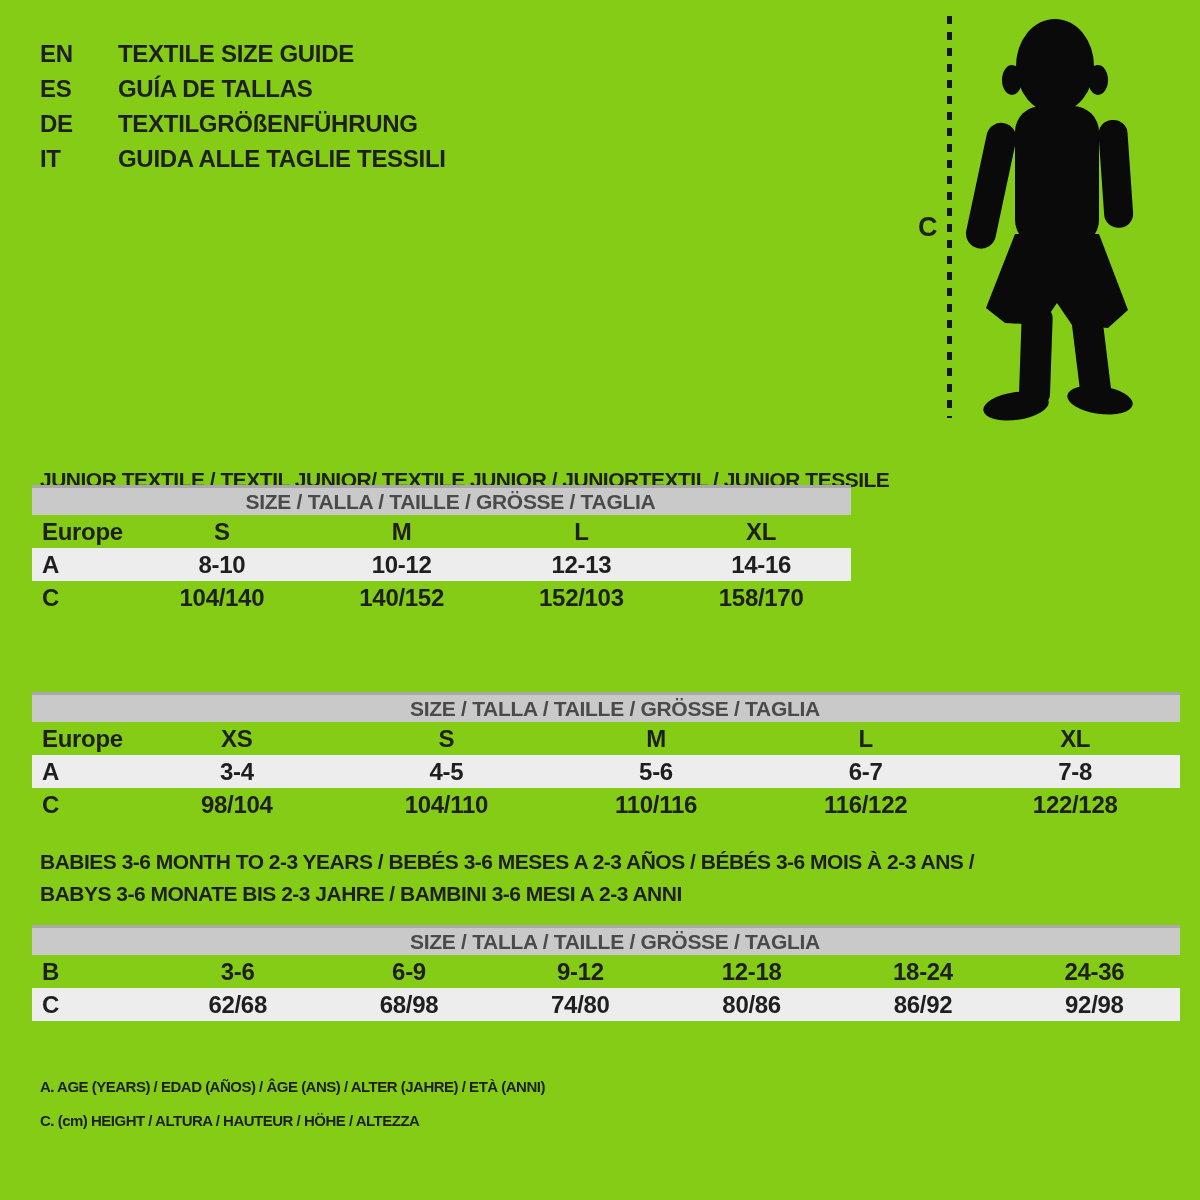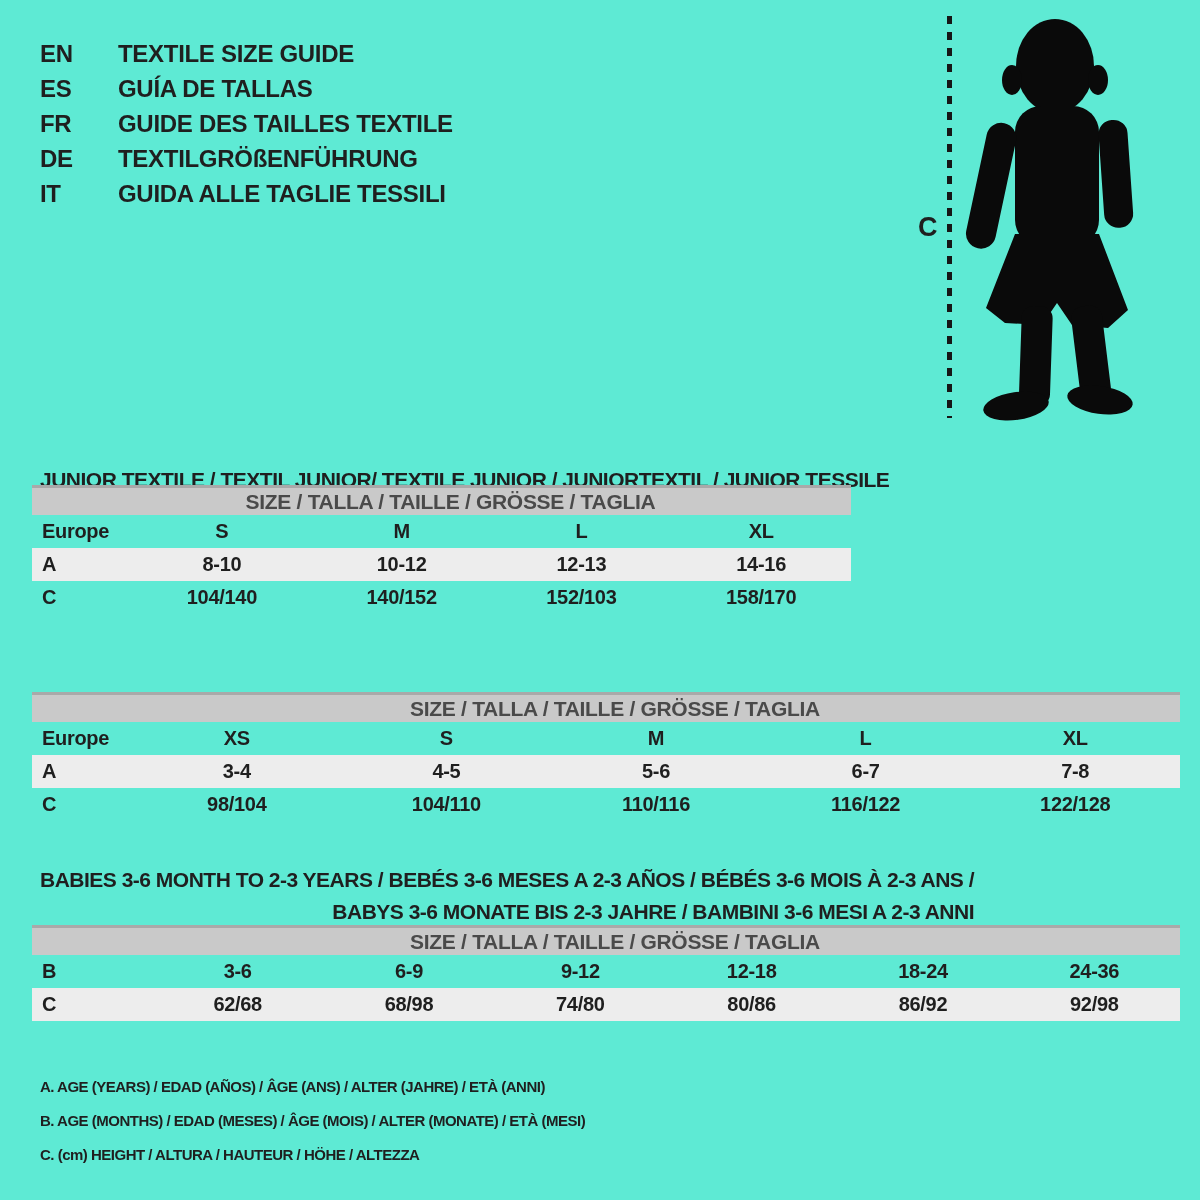--- a/index.html
+++ b/index.html
@@ -1,20 +1,20 @@
 <!DOCTYPE html>
 <html><head>
 <meta charset="utf-8">
 <style>
   html, body { margin: 0; padding: 0; background: #ffffff; }
   #canvas {
     position: relative;
     width: 1200px;
     height: 1200px;
-    background: #5eead4;
+    background: #84cc16;
     overflow: hidden;
     font-family: "Liberation Sans", "DejaVu Sans", sans-serif;
     font-weight: bold;
     color: #1f1f1f;
     letter-spacing: -0.3px;
   }
 
   
   .lang-list { position: absolute; left: 40px; top: 36px; }
   .lang-row { display: flex; height: 35px; align-items: center; font-size: 24px; }
@@ -26,37 +26,37 @@
   .dash-line {
     position: absolute; left: 947px; top: 16px; width: 5px; height: 402px;
     background: repeating-linear-gradient(to bottom, #161616 0 8px, transparent 8px 16px);
   }
   .height-label { position: absolute; left: 918px; top: 212px; font-size: 27px; letter-spacing: 0; }
 
   
   .sec-title { position: absolute; left: 40px; font-size: 21px; letter-spacing: -0.5px; white-space: nowrap; }
   #junior-title { top: 440px; margin-top: 28px; }
   #children-title { top: 648px; }
-  #babies-title { top: 864px; line-height: 32px; text-align: right; }
+  #babies-title { top: 846px; line-height: 32px; }
   .sub { font-size: 13px; vertical-align: -4px; letter-spacing: -0.3px; }
 
   
   .size-block { position: absolute; left: 32px; }
   #junior-block { top: 485px; width: 819px; }
   #children-block { top: 692px; width: 1148px; }
   #babies-block { top: 925px; width: 1148px; }
   .size-bar {
     height: 30px; box-sizing: border-box;
     background: #c9c9c9; border-top: 3px solid #a9a9a9;
     color: #4a4a4a; font-size: 21px; line-height: 27px; padding-left: 18px;
     white-space: nowrap;
     text-align: center;
   }
   table { width: 100%; border-collapse: collapse; table-layout: fixed; }
-  td { height: 33px; text-align: center; font-size: 20px; padding: 0; }
+  td { height: 33px; text-align: center; font-size: 24px; padding: 0; }
   td.lbl { text-align: left; padding-left: 10px; }
   tr.alt { background: #ededed; }
   col.c-lbl { width: 100px; }
   col.c-lbl-wide { width: 120px; }
 
   
   .notes { position: absolute; left: 40px; top: 1070px; font-size: 15px; line-height: 34px; letter-spacing: -0.5px; }
   .note-line { white-space: nowrap; }
 </style>
 </head>
@@ -65,24 +65,20 @@
 <div id="canvas">
 
   <div class="lang-list">
     <div class="lang-row">
       <span class="lang-code">EN</span>
       <span class="lang-title">TEXTILE SIZE GUIDE</span>
     </div>
     <div class="lang-row">
       <span class="lang-code">ES</span>
       <span class="lang-title">GUÍA DE TALLAS</span>
-    </div>
-    <div class="lang-row">
-      <span class="lang-code">FR</span>
-      <span class="lang-title">GUIDE DES TAILLES TEXTILE</span>
     </div>
     <div class="lang-row">
       <span class="lang-code">DE</span>
       <span class="lang-title">TEXTILGRÖßENFÜHRUNG</span>
     </div>
     <div class="lang-row">
       <span class="lang-code">IT</span>
       <span class="lang-title">GUIDA ALLE TAGLIE TESSILI</span>
     </div>
   </div>
@@ -216,17 +212,16 @@
           <td>80/86</td>
           <td>86/92</td>
           <td>92/98</td>
         </tr>
       </tbody>
     </table>
   </div>
 
   <div class="notes">
     <div class="note-line">A. AGE (YEARS) / EDAD (AÑOS) / ÂGE (ANS) / ALTER (JAHRE) / ETÀ (ANNI)</div>
-    <div class="note-line">B. AGE (MONTHS) / EDAD (MESES) / ÂGE (MOIS) / ALTER (MONATE) / ETÀ (MESI)</div>
     <div class="note-line">C. (cm) HEIGHT / ALTURA / HAUTEUR / HÖHE / ALTEZZA</div>
   </div>
 
 </div>
 
 </body></html>

